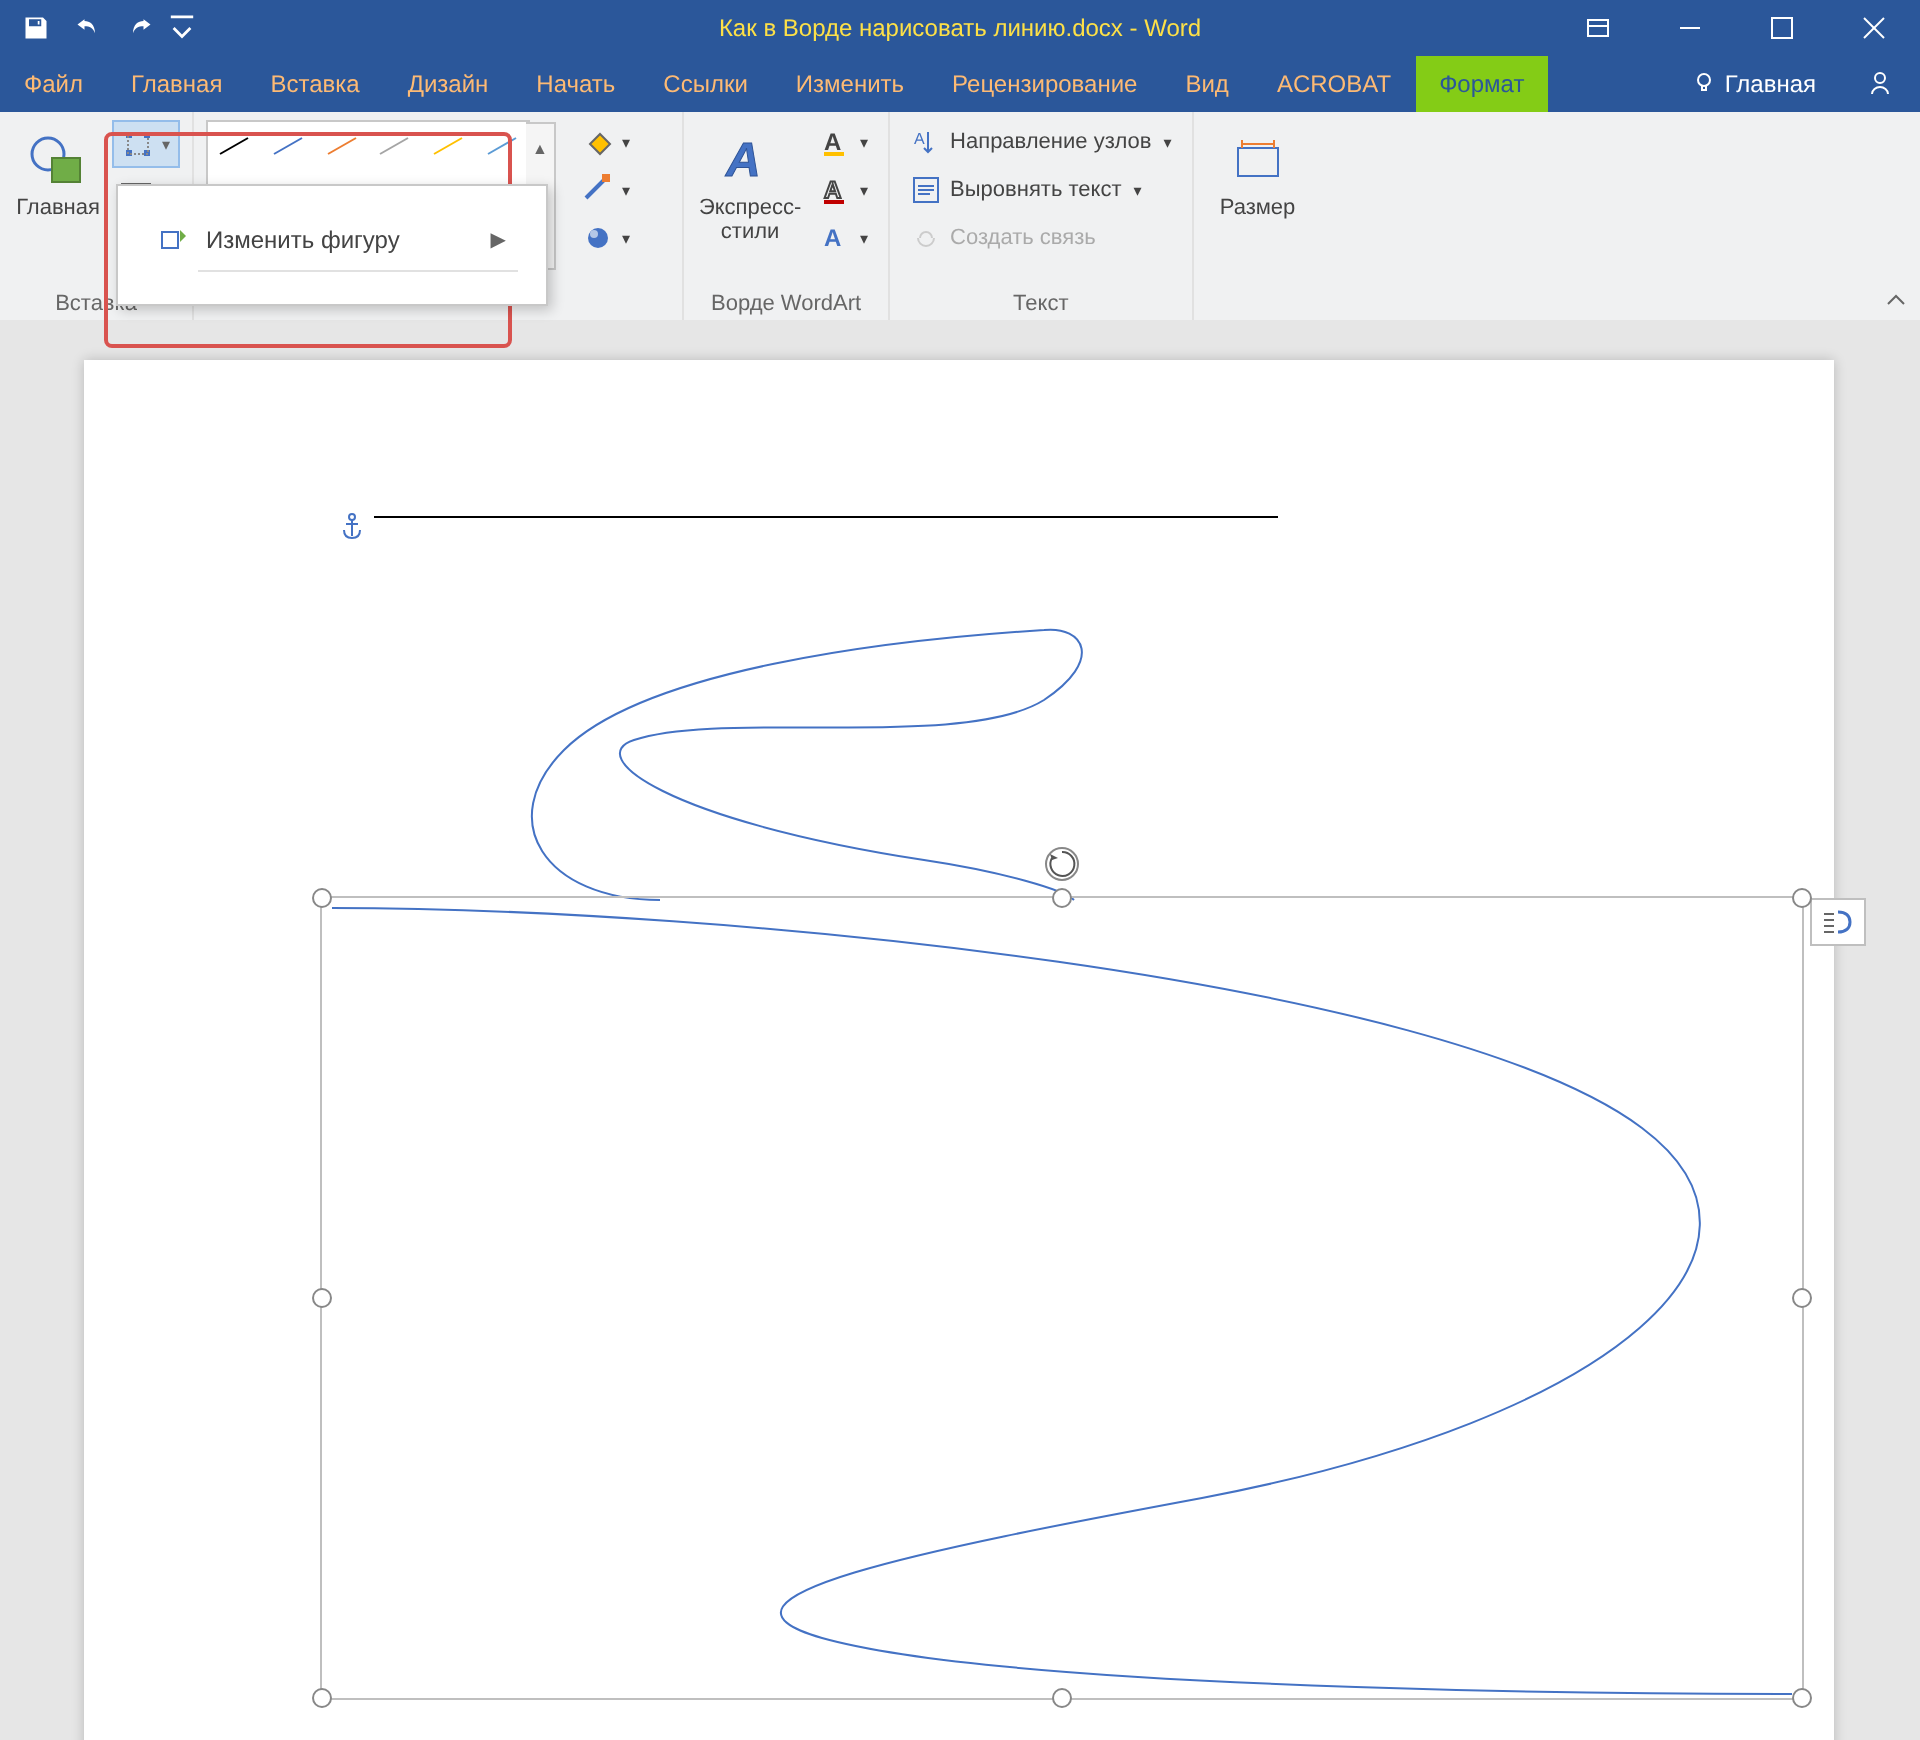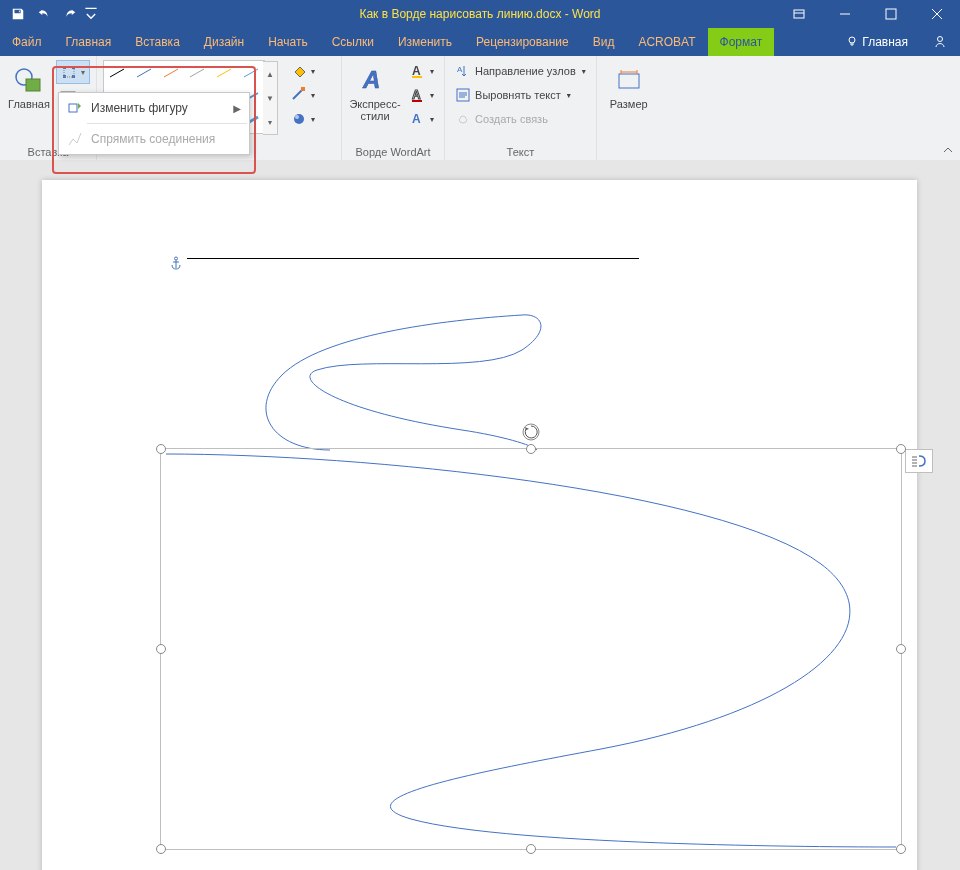--- a/index.html
+++ b/index.html
@@ -35,21 +35,21 @@
 .gallery-arrows div{flex:1;display:flex;align-items:center;justify-content:center;cursor:pointer;font-size:8px;color:#666}
 .collapse-btn{position:absolute;right:4px;bottom:2px;width:16px;height:16px;cursor:pointer;display:flex;align-items:center;justify-content:center;color:#666}
 .canvas-wrap{position:absolute;left:0;right:0;top:160px;bottom:0;background:#e6e6e6;overflow:hidden}
 .page{position:absolute;left:42px;top:20px;width:875px;height:800px;background:#fff;box-shadow:0 0 6px rgba(0,0,0,.2)}
 .anchor{position:absolute;left:128px;top:76px;color:#4472c4}
 .hline{position:absolute;left:145px;top:78px;width:452px;height:0;border-top:1.5px solid #000}
 .shape-sel{position:absolute;left:118px;top:268px;width:740px;height:400px;border:1px solid #bfbfbf}
 .handle{position:absolute;width:8px;height:8px;background:#fff;border:1px solid #888;border-radius:50%;transform:translate(-50%,-50%)}
 .rotate-handle{position:absolute;left:50%;top:-26px;transform:translateX(-50%);width:18px;height:18px;cursor:pointer}
 .layout-btn{position:absolute;right:-32px;top:0;width:26px;height:22px;background:#fff;border:1px solid #bfbfbf;display:flex;align-items:center;justify-content:center;cursor:pointer}
-.context-menu{position:absolute;left:58px;top:92px;width:186px;background:#fff;border:1px solid #c8c8c8;box-shadow:2px 2px 6px rgba(0,0,0,.2);padding:2px;z-index:10}
+.context-menu{position:absolute;left:58px;top:92px;width:186px;background:#fff;border:1px solid #c8c8c8;box-shadow:2px 2px 6px rgba(0,0,0,.2);padding:14px;z-index:10}
 .red-box{position:absolute;left:52px;top:66px;width:200px;height:104px;border:2px solid #d9534f;border-radius:4px;z-index:5;pointer-events:none}
 .menu-item{height:26px;display:flex;align-items:center;gap:8px;padding:0 6px;cursor:pointer;font-size:12px;color:#444;position:relative}
 .menu-item.hover{background:#c5dcf1;border:1px solid #94bdea;height:24px;padding:0 5px}
 .menu-item.disabled{color:#aaa;cursor:default}
 .menu-item .micon{width:16px;height:16px;display:flex;align-items:center;justify-content:center}
 .menu-item .arrow{position:absolute;right:6px;font-size:10px;color:#666}
 .menu-sep{height:1px;background:#e1e1e1;margin:2px 0 2px 26px}
 </style>
 </head>
 <body>
@@ -414,28 +414,20 @@
       <span class="micon">
           <svg viewBox="0 0 16 16">
             <rect x="2" y="4" width="8" height="8" fill="none" stroke="#4472c4"></rect>
             <path d="M11 3l3 3-3 3" fill="#70ad47"></path>
           </svg>
         </span>
       <span>Изменить фигуру</span>
       <span class="arrow">▶</span>
     </div>
     <div class="menu-sep"></div>
-    <div class="menu-item disabled">
-      <span class="micon">
-          <svg viewBox="0 0 16 16">
-            <path d="M2 14L6 8L10 12L14 2" stroke="#ccc" fill="none"></path>
-          </svg>
-        </span>
-      <span>Спрямить соединения</span>
-    </div>
   </div>
 
   <div class="canvas-wrap">
     <div class="page">
       <div class="anchor">
         <svg width="12" height="14" viewBox="0 0 12 14">
             <circle cx="6" cy="2.5" r="1.5" fill="none" stroke="#4472c4"></circle>
             <line x1="6" y1="4" x2="6" y2="12" stroke="#4472c4"></line>
             <line x1="3" y1="6" x2="9" y2="6" stroke="#4472c4"></line>
             <path d="M2 9c0 3 2 4 4 4s4-1 4-4" fill="none" stroke="#4472c4"></path>

